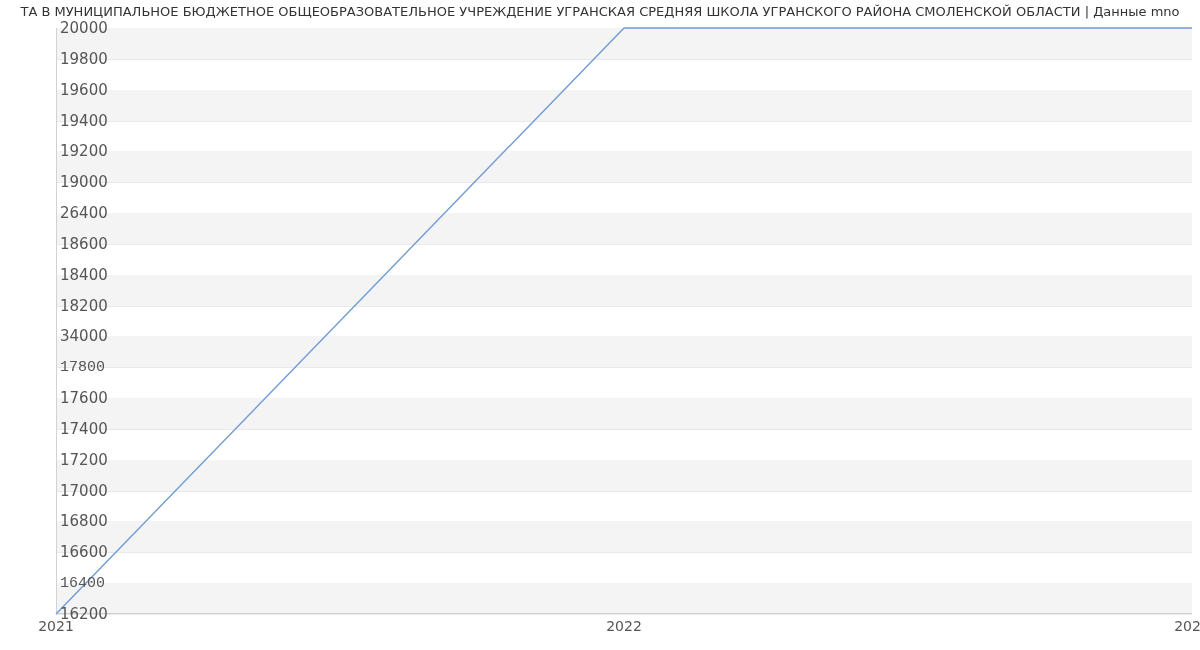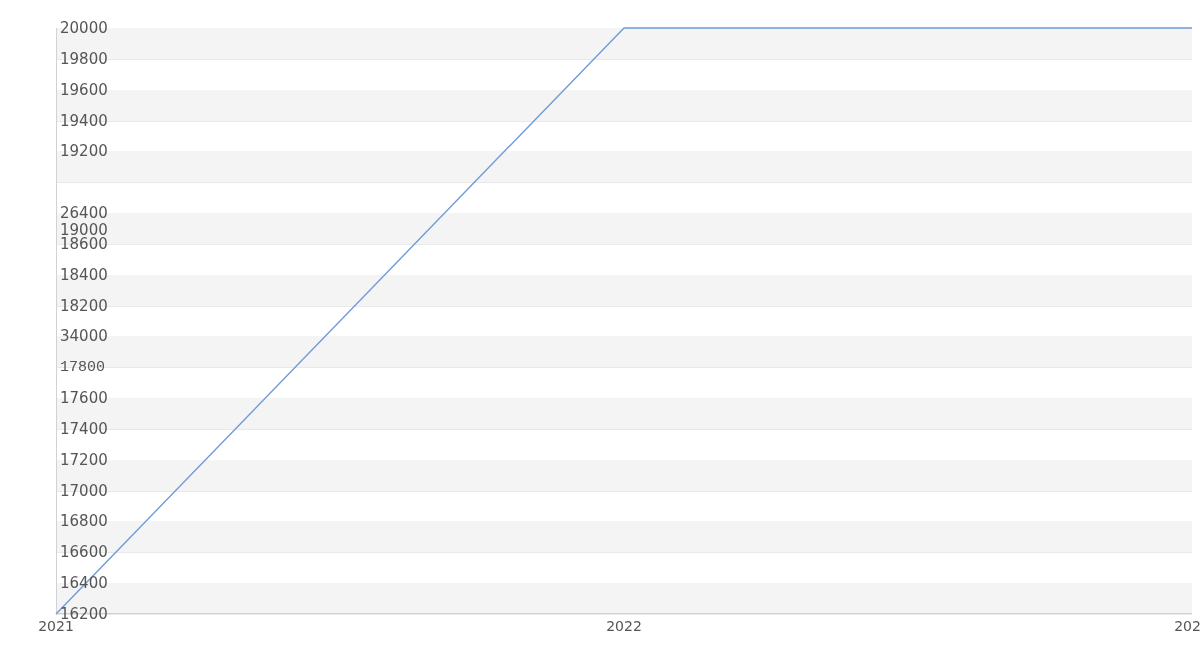--- a/index.html
+++ b/index.html
@@ -95,20 +95,21 @@
     stroke: #6f9bd8;
     stroke-width: 1.4;
     stroke-linejoin: round;
   }
 </style>
 </head>
 <body>
 
 <div class="chart-wrap">
 
+  <div class="title">ТА В МУНИЦИПАЛЬНОЕ БЮДЖЕТНОЕ ОБЩЕОБРАЗОВАТЕЛЬНОЕ УЧРЕЖДЕНИЕ УГРАНСКАЯ СРЕДНЯЯ ШКОЛА УГРАНСКОГО РАЙОНА СМОЛЕНСКОЙ ОБЛАСТИ | Данные mno</div>
 
   <div class="plot" id="plot">
       <div class="gridline-bottom" style="top: 0px;"></div>
       <div class="gridline-bottom" style="top: 30.8421px;"></div>
       <div class="band" style="top: 0px; height: 30.8421px;"></div>
       <div class="gridline-bottom" style="top: 61.6842px;"></div>
       <div class="gridline-bottom" style="top: 92.5263px;"></div>
       <div class="band" style="top: 61.6842px; height: 30.8421px;"></div>
       <div class="gridline-bottom" style="top: 123.368px;"></div>
       <div class="gridline-bottom" style="top: 154.211px;"></div>
@@ -135,34 +136,34 @@
       <div class="gridline-bottom" style="top: 586px;"></div>
       <div class="band" style="top: 555.158px; height: 30.8421px;"></div>
     <div class="axis-line y-axis-line"></div>
     <div class="axis-line x-axis-line"></div>
     <svg class="series" id="series-svg" preserveAspectRatio="none" viewBox="0 0 1136 586">
         <path d="M0.00 586.00 L568.00 0.00 L1136.00 0.00"></path>
       </svg>
   </div>
 
 <div class="y-tick" style="top: 614px;">16200</div>
-    <div class="y-tick" style="top: 583.158px;">16400</div>
+    <div class="y-tick" style="top: 583.158px; font-family: Liberation Mono, monospace;">16400</div>
     <div class="y-tick" style="top: 552.316px;">16600</div>
     <div class="y-tick" style="top: 521.474px;">16800</div>
     <div class="y-tick" style="top: 490.632px;">17000</div>
     <div class="y-tick" style="top: 459.789px;">17200</div>
     <div class="y-tick" style="top: 428.947px;">17400</div>
     <div class="y-tick" style="top: 398.105px;">17600</div>
     <div class="y-tick" style="top: 367.263px; font-family: Liberation Mono, monospace;">17800</div>
     <div class="y-tick" style="top: 336.421px;">34000</div>
     <div class="y-tick" style="top: 305.579px;">18200</div>
     <div class="y-tick" style="top: 274.737px;">18400</div>
     <div class="y-tick" style="top: 243.895px;">18600</div>
     <div class="y-tick" style="top: 213.053px;">26400</div>
-    <div class="y-tick" style="top: 182.211px; margin-top: 48px;">19000</div>
+    <div class="y-tick" style="top: 182.211px;">19000</div>
     <div class="y-tick" style="top: 151.368px;">19200</div>
     <div class="y-tick" style="top: 120.526px;">19400</div>
     <div class="y-tick" style="top: 89.6842px;">19600</div>
     <div class="y-tick" style="top: 58.8421px;">19800</div>
     <div class="y-tick" style="top: 28px;">20000</div>
     <div class="x-tick" style="left: 56px;">2021</div>
     <div class="x-tick" style="left: 624px;">2022</div>
     <div class="x-tick" style="left: 1192px;">2023</div>
   </div>
 

